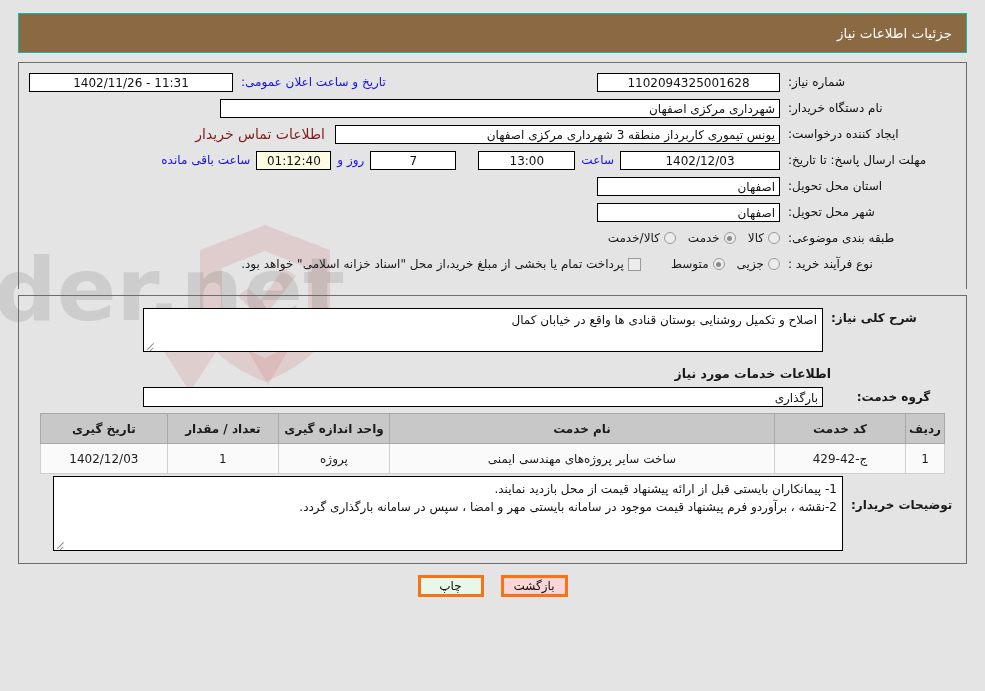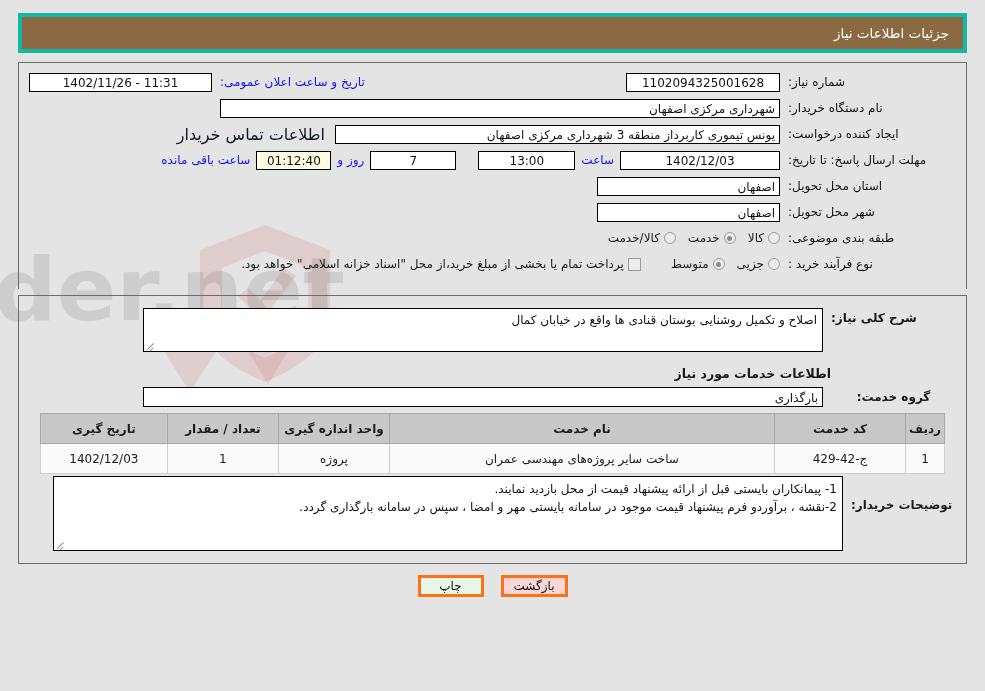--- a/index.html
+++ b/index.html
@@ -31,21 +31,21 @@
     z-index: 2;
     width: 985px;
     height: 691px;
     box-sizing: border-box;
     padding: 0;
   }
   .header-bar {
     margin: 13px 18px 0 18px;
     height: 40px;
     background: #8b6a43;
-    border: 4px solid #14b8a6;
+    border: 1px solid #14b8a6;
     display: flex;
     align-items: center;
     justify-content: flex-start;
     padding: 0 14px;
     box-sizing: border-box;
   }
   .header-title {
     color: #ffffff;
     font-size: 13.5px;
     letter-spacing: .2px;
@@ -88,37 +88,37 @@
     height: 19px;
     line-height: 19px;
     font-size: 12px;
     padding: 0 4px;
     box-sizing: border-box;
     color: #111;
     overflow: hidden;
     white-space: nowrap;
     text-align: center;
   }
-  .f-need-no  { width: 154px; }
+  .f-need-no  { width: 183px; }
   .f-buyer    { width: 560px; text-align: right; }
   .f-creator  { width: 445px; text-align: right; }
   .f-date     { width: 160px; }
   .f-time     { width: 97px; }
   .f-days     { width: 86px; }
   .f-countdown{ width: 75px; background: #fdfce2; }
   .f-province { width: 183px; text-align: right; }
   .f-city     { width: 183px; text-align: right; }
-  .f-announce { width: 183px; }
+  .f-announce { width: 204px; }
   .f-service-group { width: 680px; text-align: right; }
   .txt-blue { color: #1010ee; }
   .link-blue {
-    color: #0f172a;
+    color: #7f1d1d;
     text-decoration: none;
     cursor: pointer;
-    font-size: 16px;
+    font-size: 14px;
     white-space: nowrap;
     text-align: right;
   }
   .gap { flex: 1 1 auto; }
   .inline-lbl {
     font-size: 12px;
     white-space: nowrap;
     padding: 0 6px;
   }
   
@@ -393,21 +393,21 @@
           <th class="c-name">نام خدمت</th>
           <th class="c-unit">واحد اندازه گیری</th>
           <th class="c-qty">تعداد / مقدار</th>
           <th class="c-date">تاریخ گیری</th>
         </tr>
       </thead>
       <tbody>
         <tr>
           <td>1</td>
           <td>ج-42-429</td>
-          <td>ساخت سایر پروژه‌های مهندسی عمران</td>
+          <td>ساخت سایر پروژه‌های مهندسی ایمنی</td>
           <td>پروژه</td>
           <td>1</td>
           <td>1402/12/03</td>
         </tr>
       </tbody>
     </table>
 
     <div class="notes-row">
       <div class="notes-lbl">توضیحات خریدار:</div>
       <div class="area" style="width:790px;height:75px;line-height:18px;">

